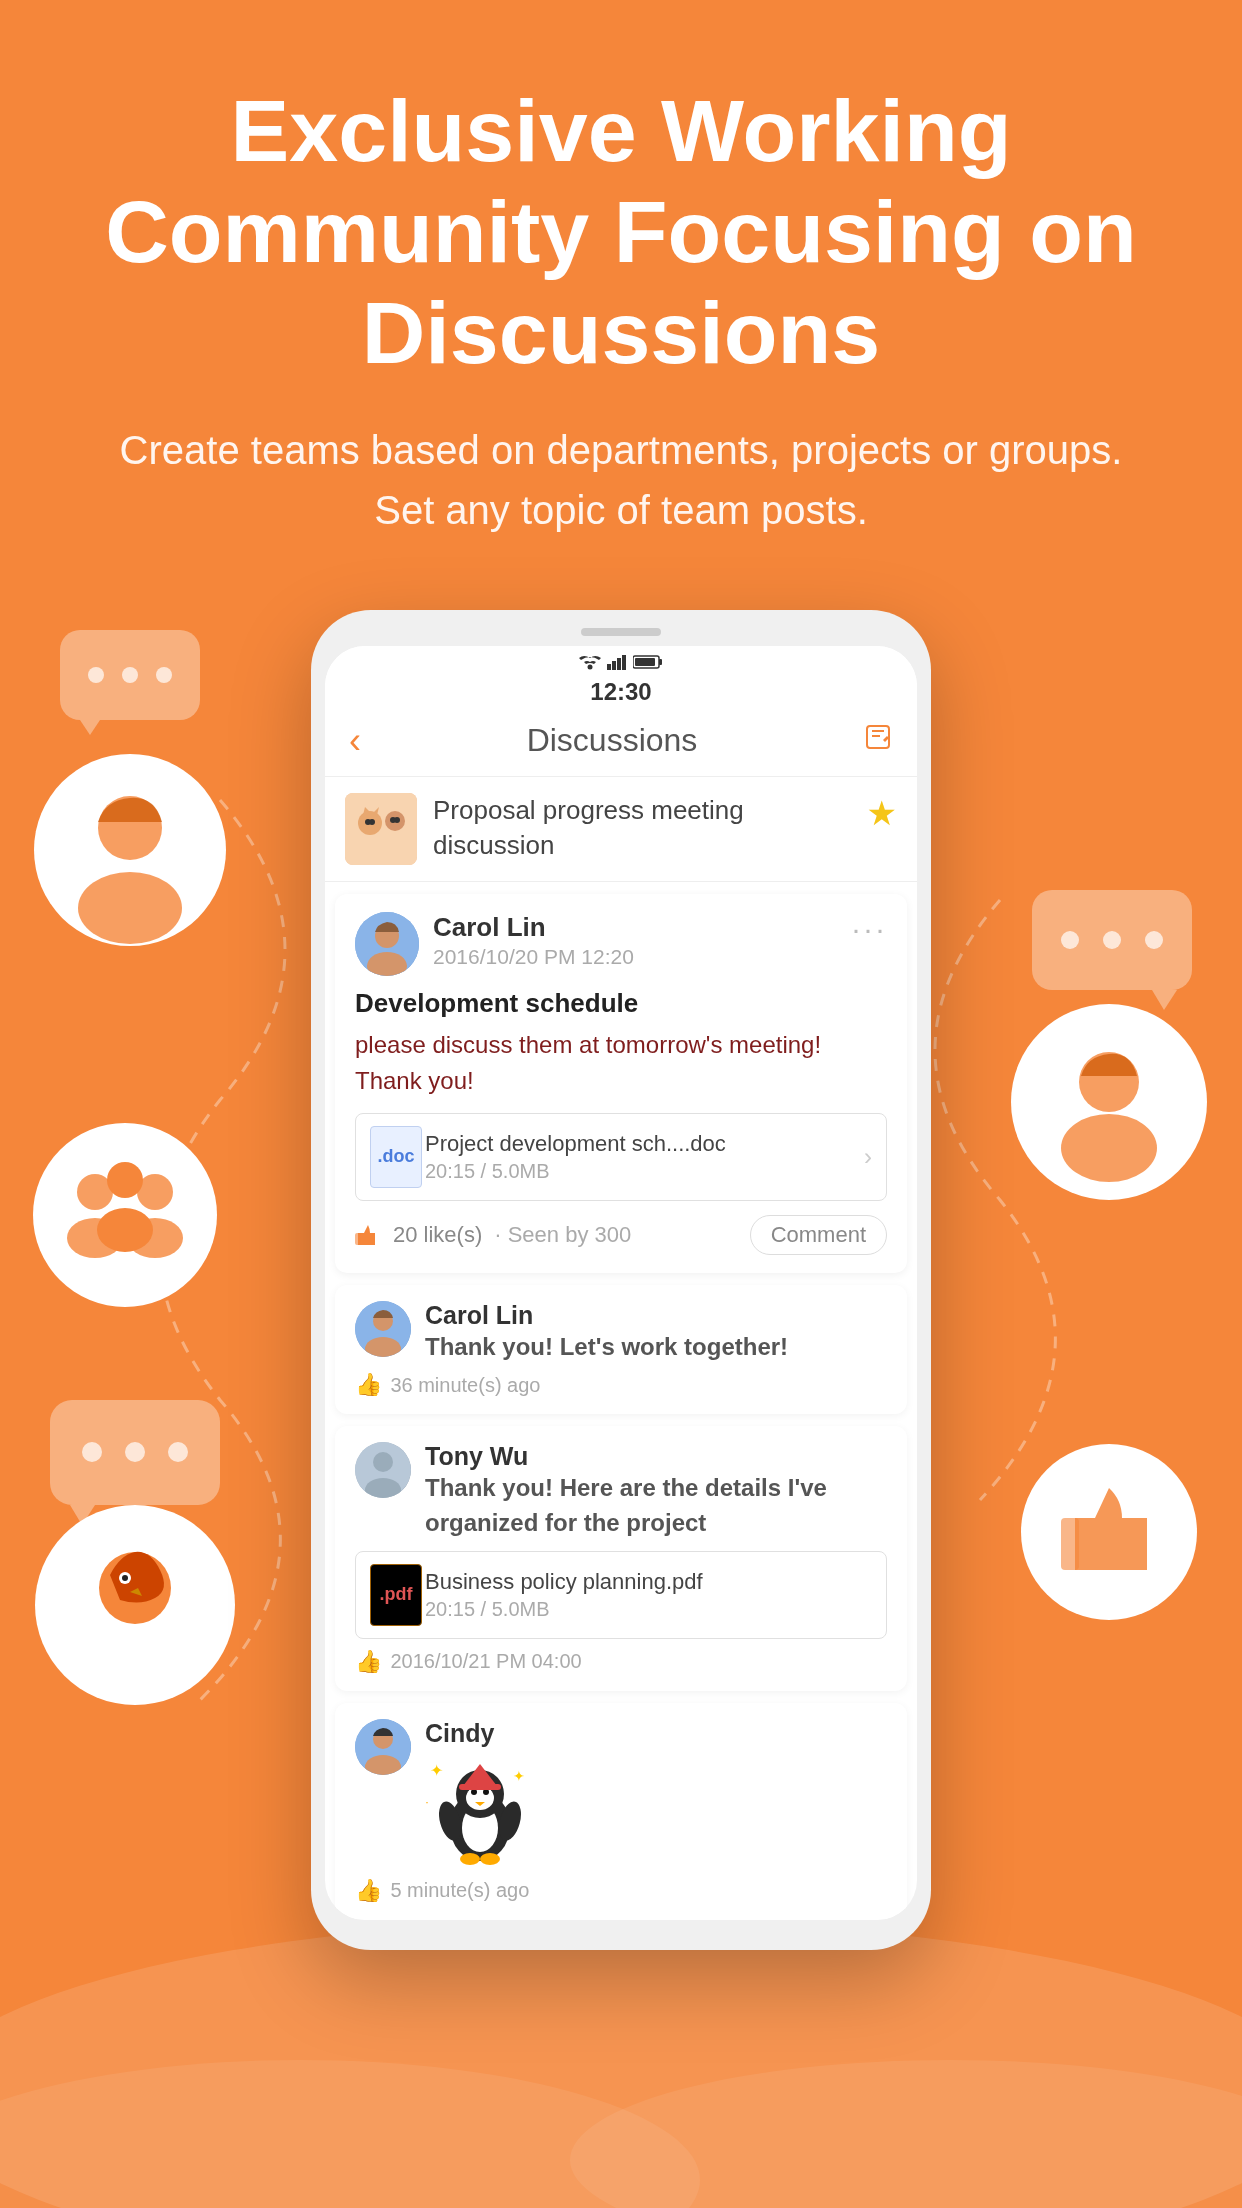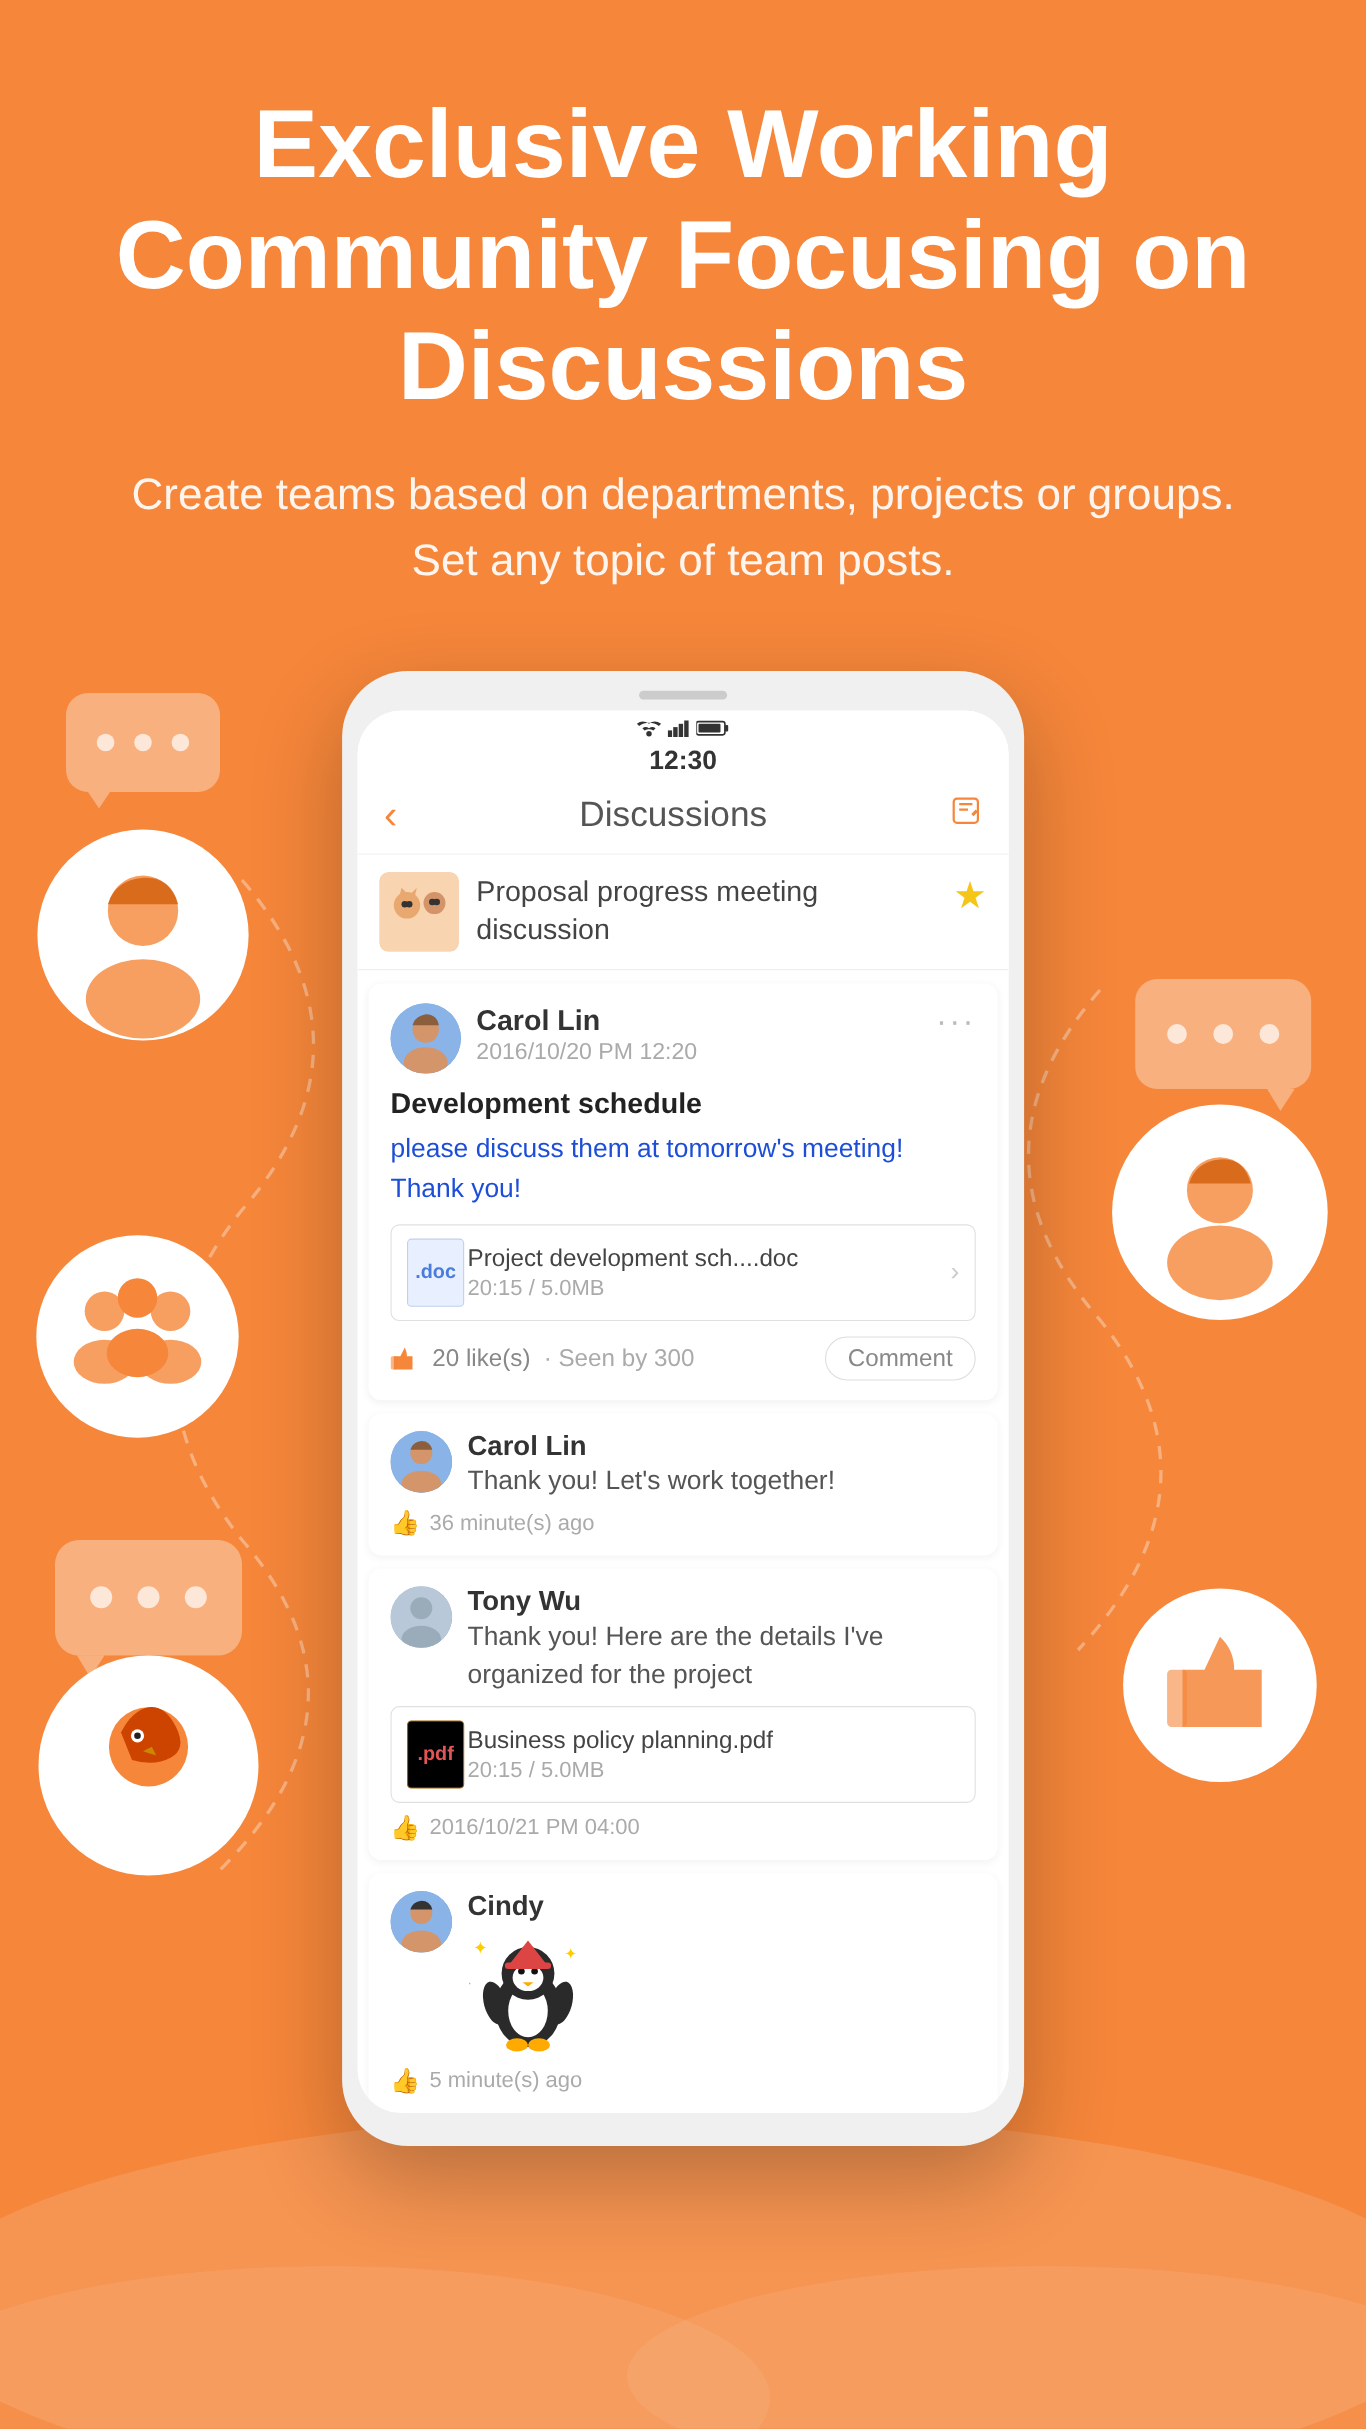--- a/index.html
+++ b/index.html
@@ -195,21 +195,21 @@
       letter-spacing: 2px;
     }
     .post-title {
       font-size: 26px;
       font-weight: 700;
       color: #222;
       margin-bottom: 8px;
     }
     .post-body {
       font-size: 24px;
-      color: #1d4ed8;
+      color: #7f1d1d;
       line-height: 1.5;
       margin-bottom: 14px;
     }
     .file-attachment {
       border: 1px solid #e0e0e0;
       border-radius: 8px;
       display: flex;
       align-items: center;
       padding: 12px 14px;
       gap: 3px;
@@ -309,20 +309,21 @@
     }
     .comment-author {
       font-size: 25px;
       font-weight: 600;
       color: #333;
     }
     .comment-text {
       font-size: 24px;
       color: #555;
       line-height: 1.45;
+      font-weight: bold;
     }
     .comment-time {
       display: flex;
       align-items: center;
       gap: 8px;
       margin-top: 8px;
     }
     .comment-time-text {
       font-size: 20px;
       color: #aaa;

